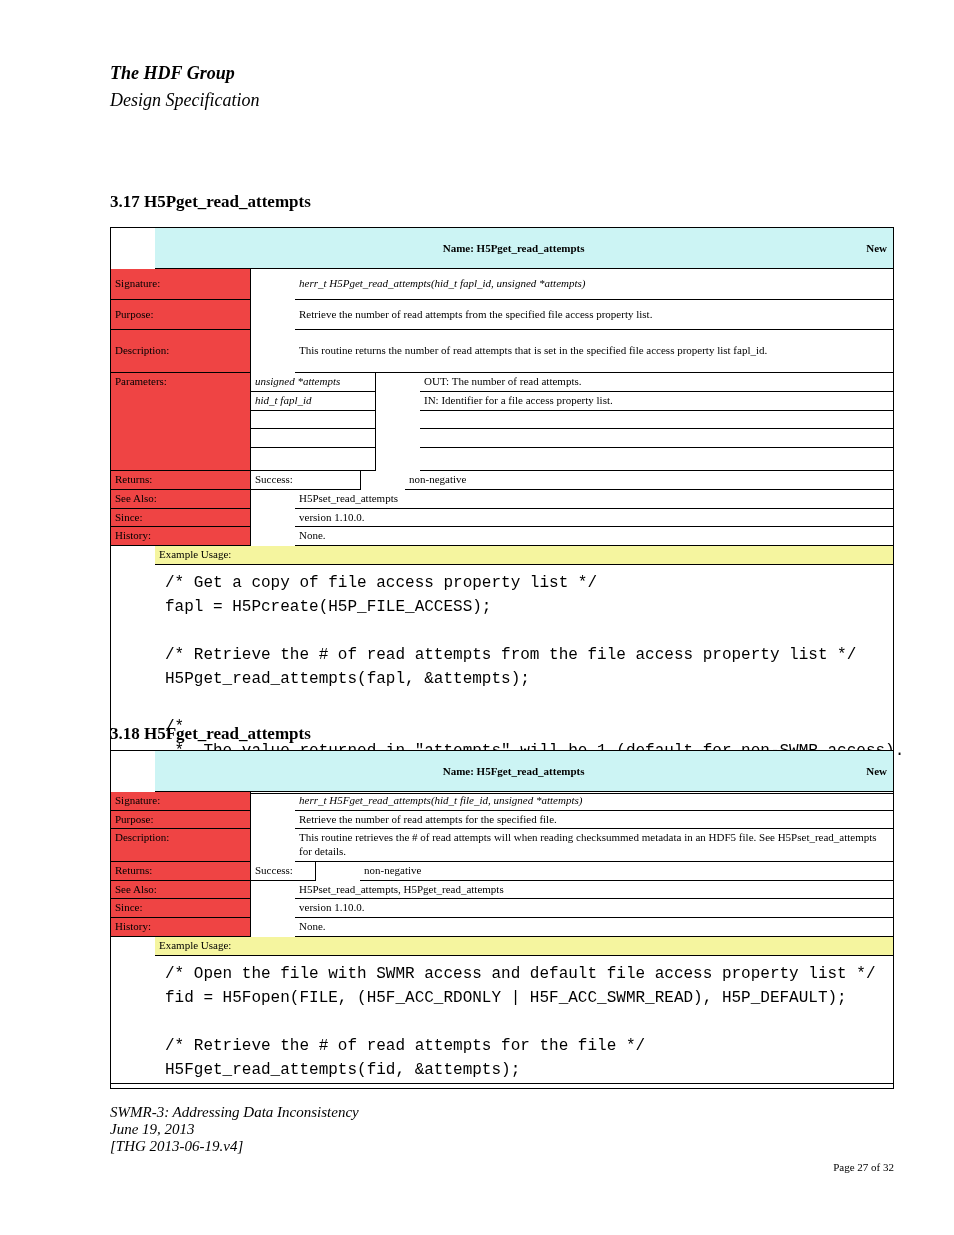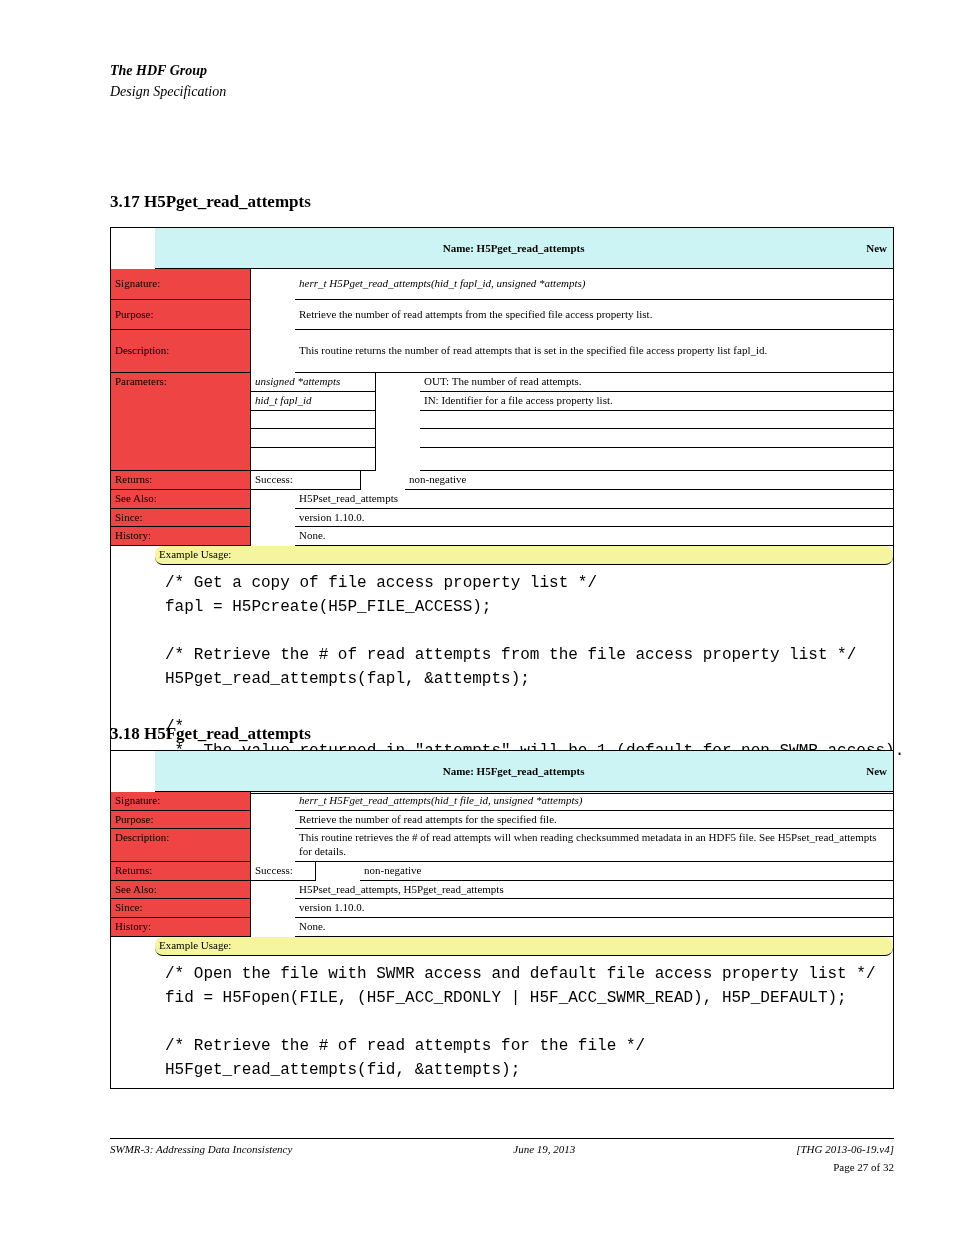--- a/index.html
+++ b/index.html
@@ -14,21 +14,21 @@
     height: 1235px;
     position: relative;
     background: #fff;
     margin: 0 auto;
   }
   .header-block {
     position: absolute;
     left: 110px;
     right: 60px;
     top: 60px;
-    font-size: 14px;
+    font-size: 18px;
     line-height: 1.5;
   }
   .header-title {
     font-style: italic;
     font-weight: bold;
   }
   .header-sub {
     font-style: italic;
   }
   .section-heading {
@@ -80,44 +80,44 @@
 
   .split-a { width: 65px; flex: 0 0 65px; }
   .split-b { flex: 1; }
 
   .ex-hdr {
     background: #f5f59f;
     width: 100%;
     border-right: none;
     font-weight: normal;
     padding: 2px 4px;
-    border-radius: 8px;
   }
   .ex-body {
     width: 100%;
     border-right: none;
     border-bottom: none;
     font-family: "Courier New", monospace;
     font-size: 16px;
     padding: 6px 10px;
     white-space: pre;
     line-height: 1.5;
   }
 
   .footer {
     position: absolute;
     left: 110px;
     right: 60px;
     bottom: 80px;
     border-top: 1px solid #000;
-    font-size: 11px;
-    padding-top: 4px;
+    font-size: 15px;
+    padding-top: 20px;
     font-style: italic;
     display: flex;
     justify-content: space-between;
+    flex-direction: column;
   }
 </style>
 </head>
 <body>
 
 <div class="page">
 
   <div class="header-block">
     <span class="header-title">The HDF Group</span><br>
     <span class="header-sub">Design Specification</span>

